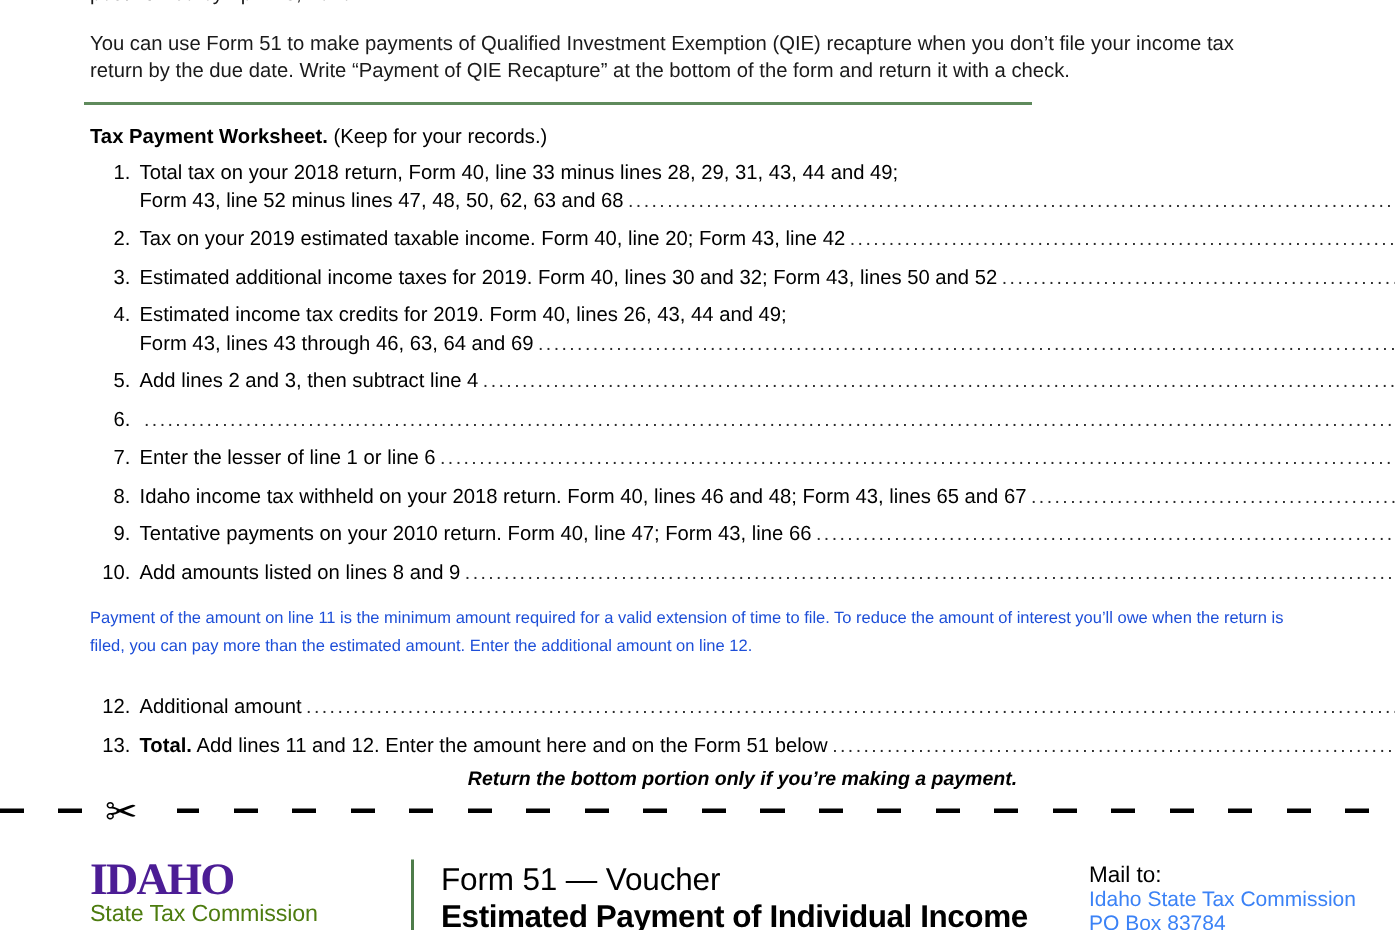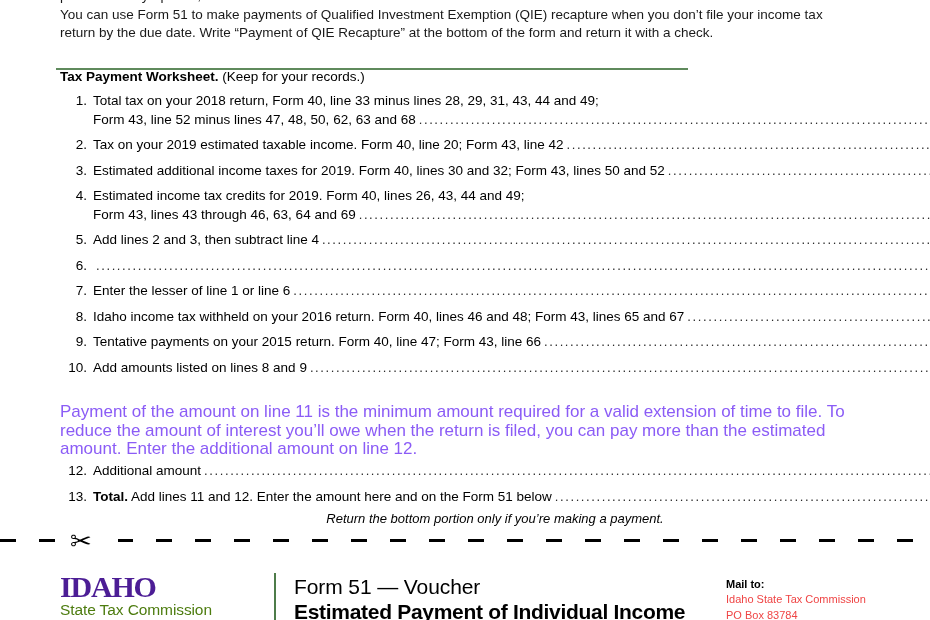--- a/index.html
+++ b/index.html
@@ -33,39 +33,39 @@
   }
   .intro-line {
     font-size: 13.5px;
     line-height: 18.5px;
     color: #1a1a1a;
   }
   .intro-para {
     font-size: 13.5px;
     line-height: 18.5px;
     color: #1a1a1a;
-    margin-top: 0;
+    margin-top: 14px;
     width: 790px;
   }
 
   
   .green-rule {
     position: absolute;
     left: 56px;
     top: 68px;
     width: 632px;
     height: 2px;
     background: #5f8a5c;
   }
 
   
   .worksheet {
     position: absolute;
     left: 60px;
-    top: 68px;
+    top: 82px;
     width: 812px;
   }
   .ws-title {
     font-size: 13.5px;
     line-height: 17px;
     margin-bottom: 7px;
   }
   .ws-title b { font-weight: bold; }
 
   .ws-row {
@@ -114,34 +114,34 @@
   .leader-dots::before {
     content: "........................................................................................................................................................................................................";
   }
 
   
   .mid-para {
     position: absolute;
     left: 60px;
     top: 403px;
     width: 800px;
-    font-size: 17px;
+    font-size: 11px;
     line-height: 18.5px;
-    color: #8b5cf6;
+    color: #1d4ed8;
   }
 
   
   .return-note {
     position: absolute;
     left: 0;
     top: 511px;
     width: 930px;
     text-align: center;
     font-size: 13px;
-    font-weight: normal;
+    font-weight: bold;
     font-style: italic;
     padding-left: 60px;
     box-sizing: border-box;
   }
 
   
   .cut-line {
     position: absolute;
     left: 0;
     top: 539px;
@@ -235,28 +235,28 @@
     font-weight: bold;
     letter-spacing: -0.3px;
   }
   .mail-block {
     position: absolute;
     left: 670px;
     top: 4px;
     width: 200px;
   }
   .mail-title {
-    font-size: 11px;
-    font-weight: bold;
+    font-size: 15px;
+    font-weight: normal;
     line-height: 16px;
   }
   .mail-line {
-    font-size: 11px;
+    font-size: 14px;
     line-height: 15.5px;
-    color: #ef4444;
+    color: #3b82f6;
   }
 </style>
 </head>
 <body>
 
 <div class="page">
 
   <div class="intro-block">
     <div class="intro-line">postmarked by April 15, 2020.</div>
     <div class="intro-para">You can use Form 51 to make payments of Qualified Investment Exemption (QIE) recapture when you don’t file your income tax return by the due date. Write “Payment of QIE Recapture” at the bottom of the form and return it with a check.</div>
@@ -330,30 +330,30 @@
             <div class="leader-wrap">
               <span class="leader-text">Enter the lesser of line 1 or line 6</span>
               <span class="leader-dots"></span>
             </div>
           </div>
         </div>
         <div class="ws-row">
           <div class="ws-num">8.</div>
           <div class="ws-body">
             <div class="leader-wrap">
-              <span class="leader-text">Idaho income tax withheld on your 2016 return. Form 40, lines 46 and 48; Form 43, lines 65 and 67</span>
+              <span class="leader-text">Idaho income tax withheld on your 2018 return. Form 40, lines 46 and 48; Form 43, lines 65 and 67</span>
               <span class="leader-dots"></span>
             </div>
           </div>
         </div>
         <div class="ws-row">
           <div class="ws-num">9.</div>
           <div class="ws-body">
             <div class="leader-wrap">
-              <span class="leader-text">Tentative payments on your 2015 return. Form 40, line 47; Form 43, line 66</span>
+              <span class="leader-text">Tentative payments on your 2010 return. Form 40, line 47; Form 43, line 66</span>
               <span class="leader-dots"></span>
             </div>
           </div>
         </div>
         <div class="ws-row">
           <div class="ws-num">10.</div>
           <div class="ws-body">
             <div class="leader-wrap">
               <span class="leader-text">Add amounts listed on lines 8 and 9</span>
               <span class="leader-dots"></span>

